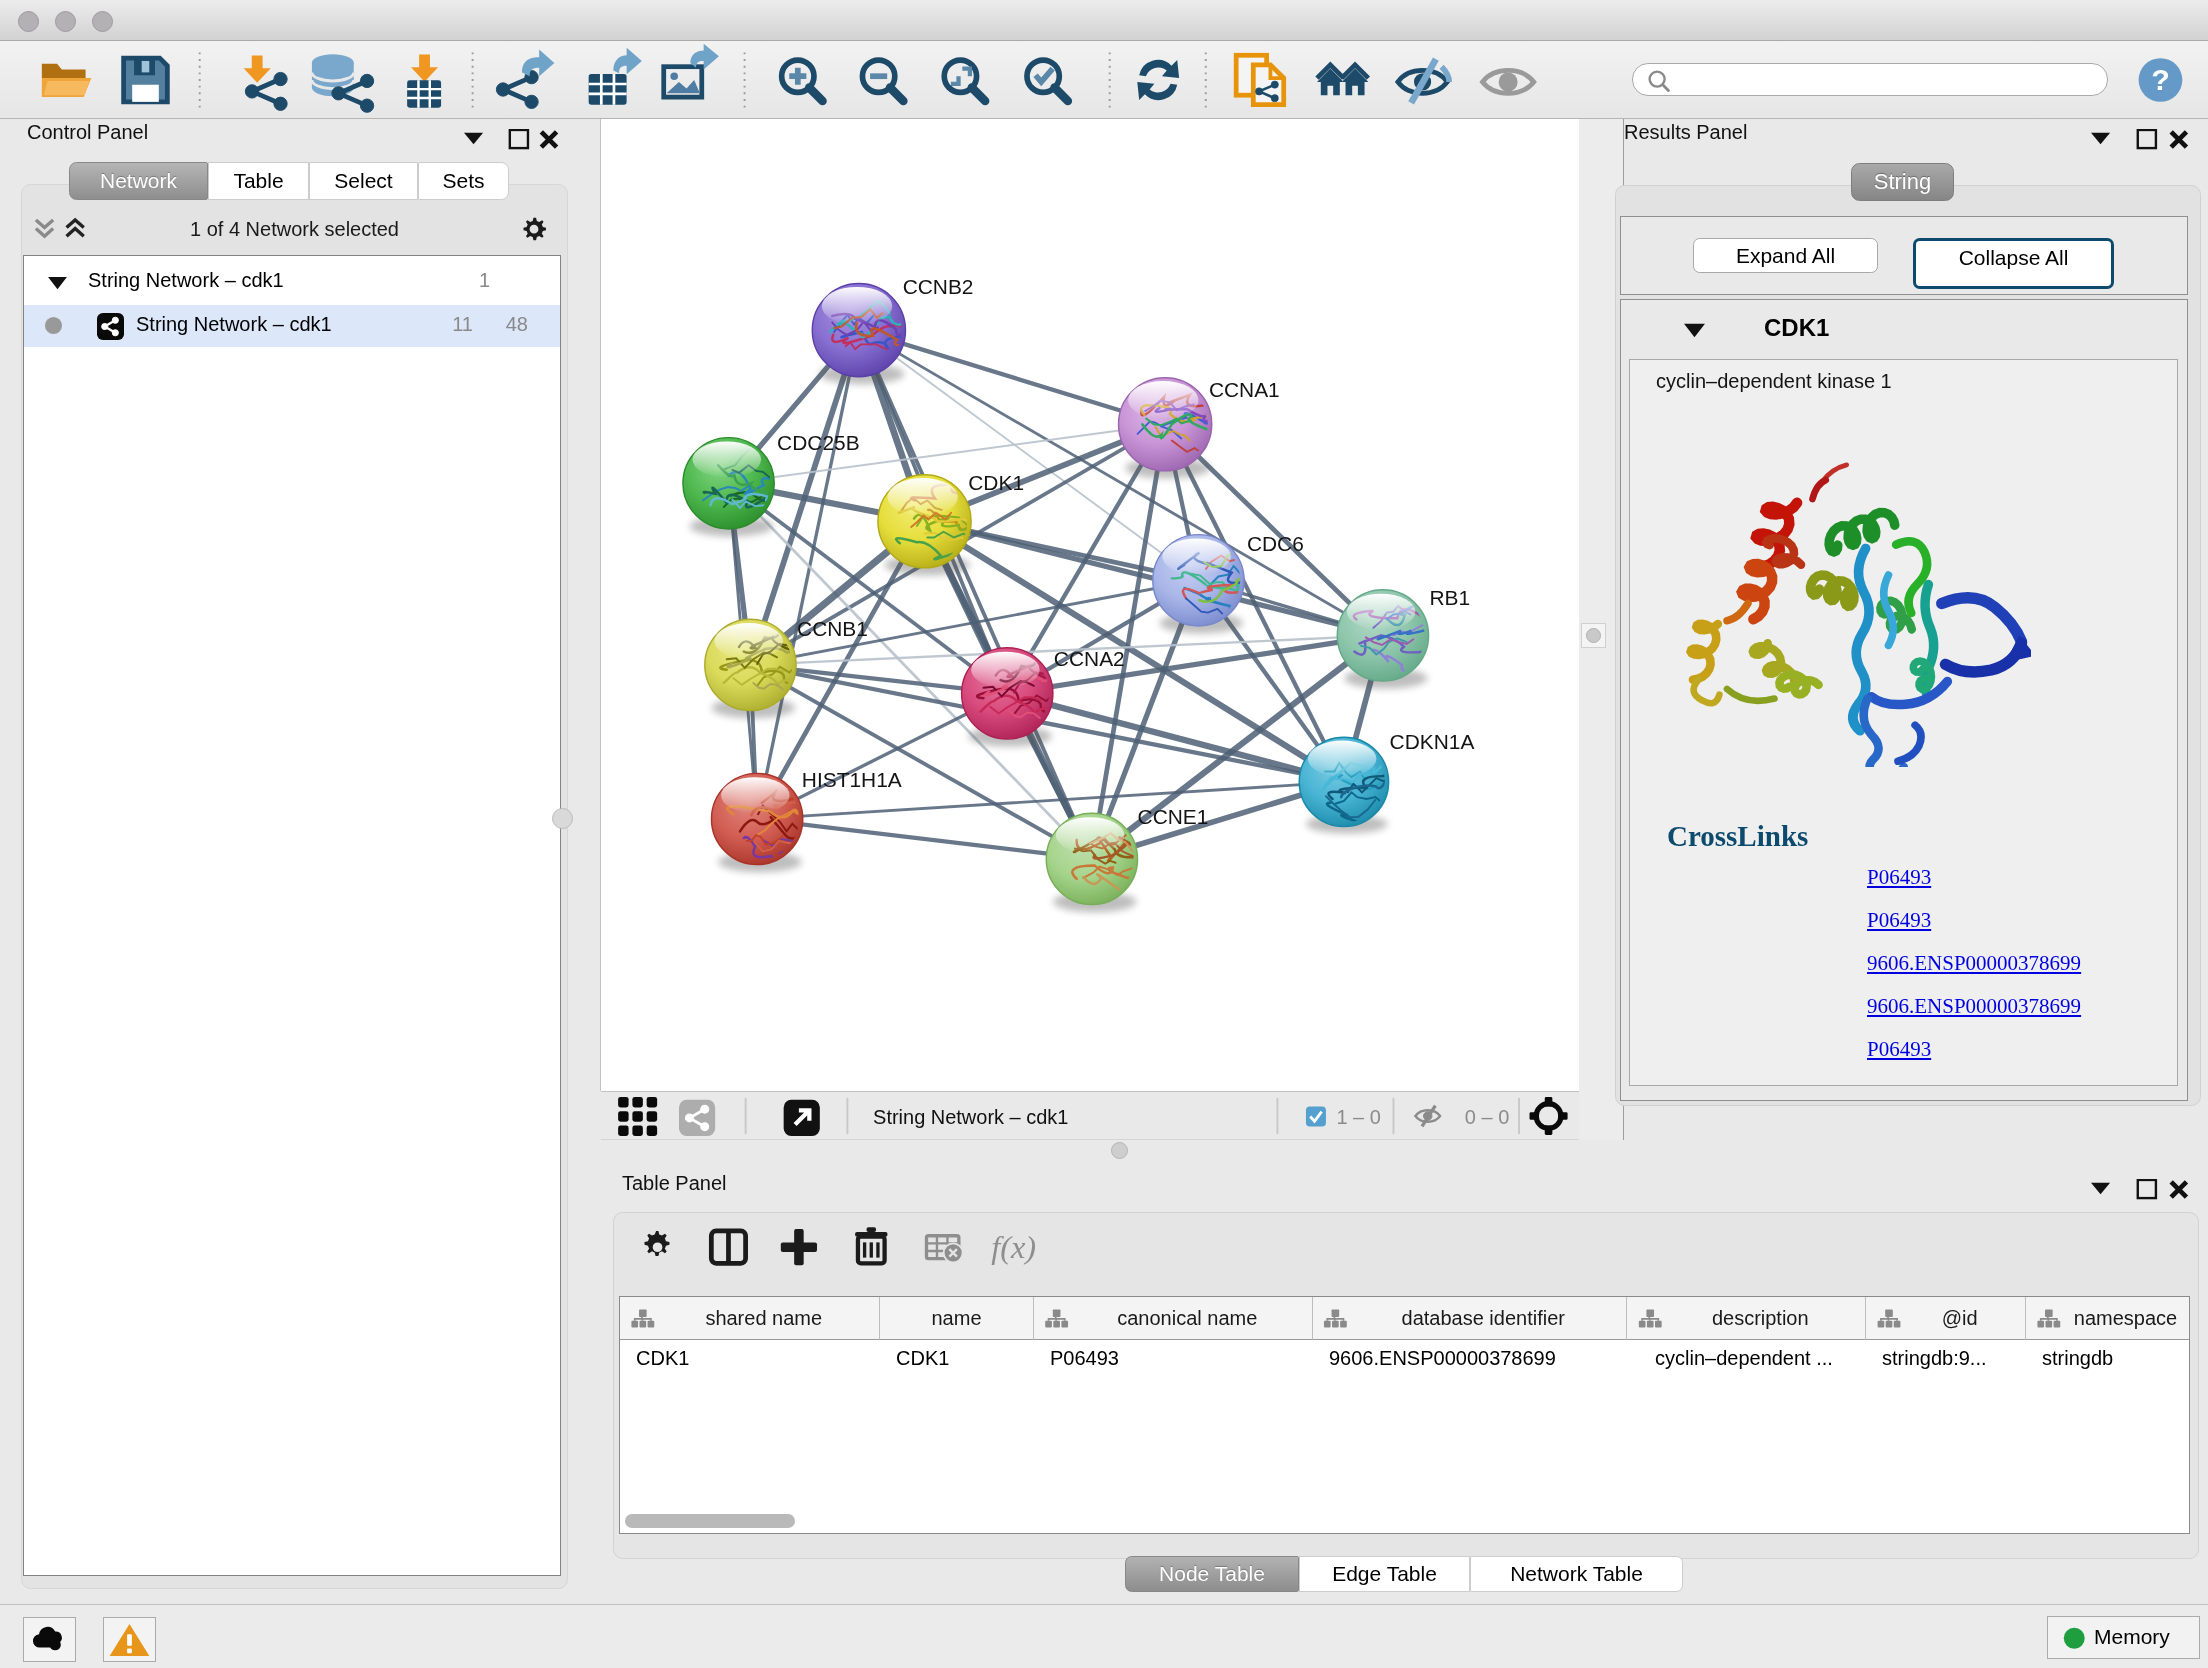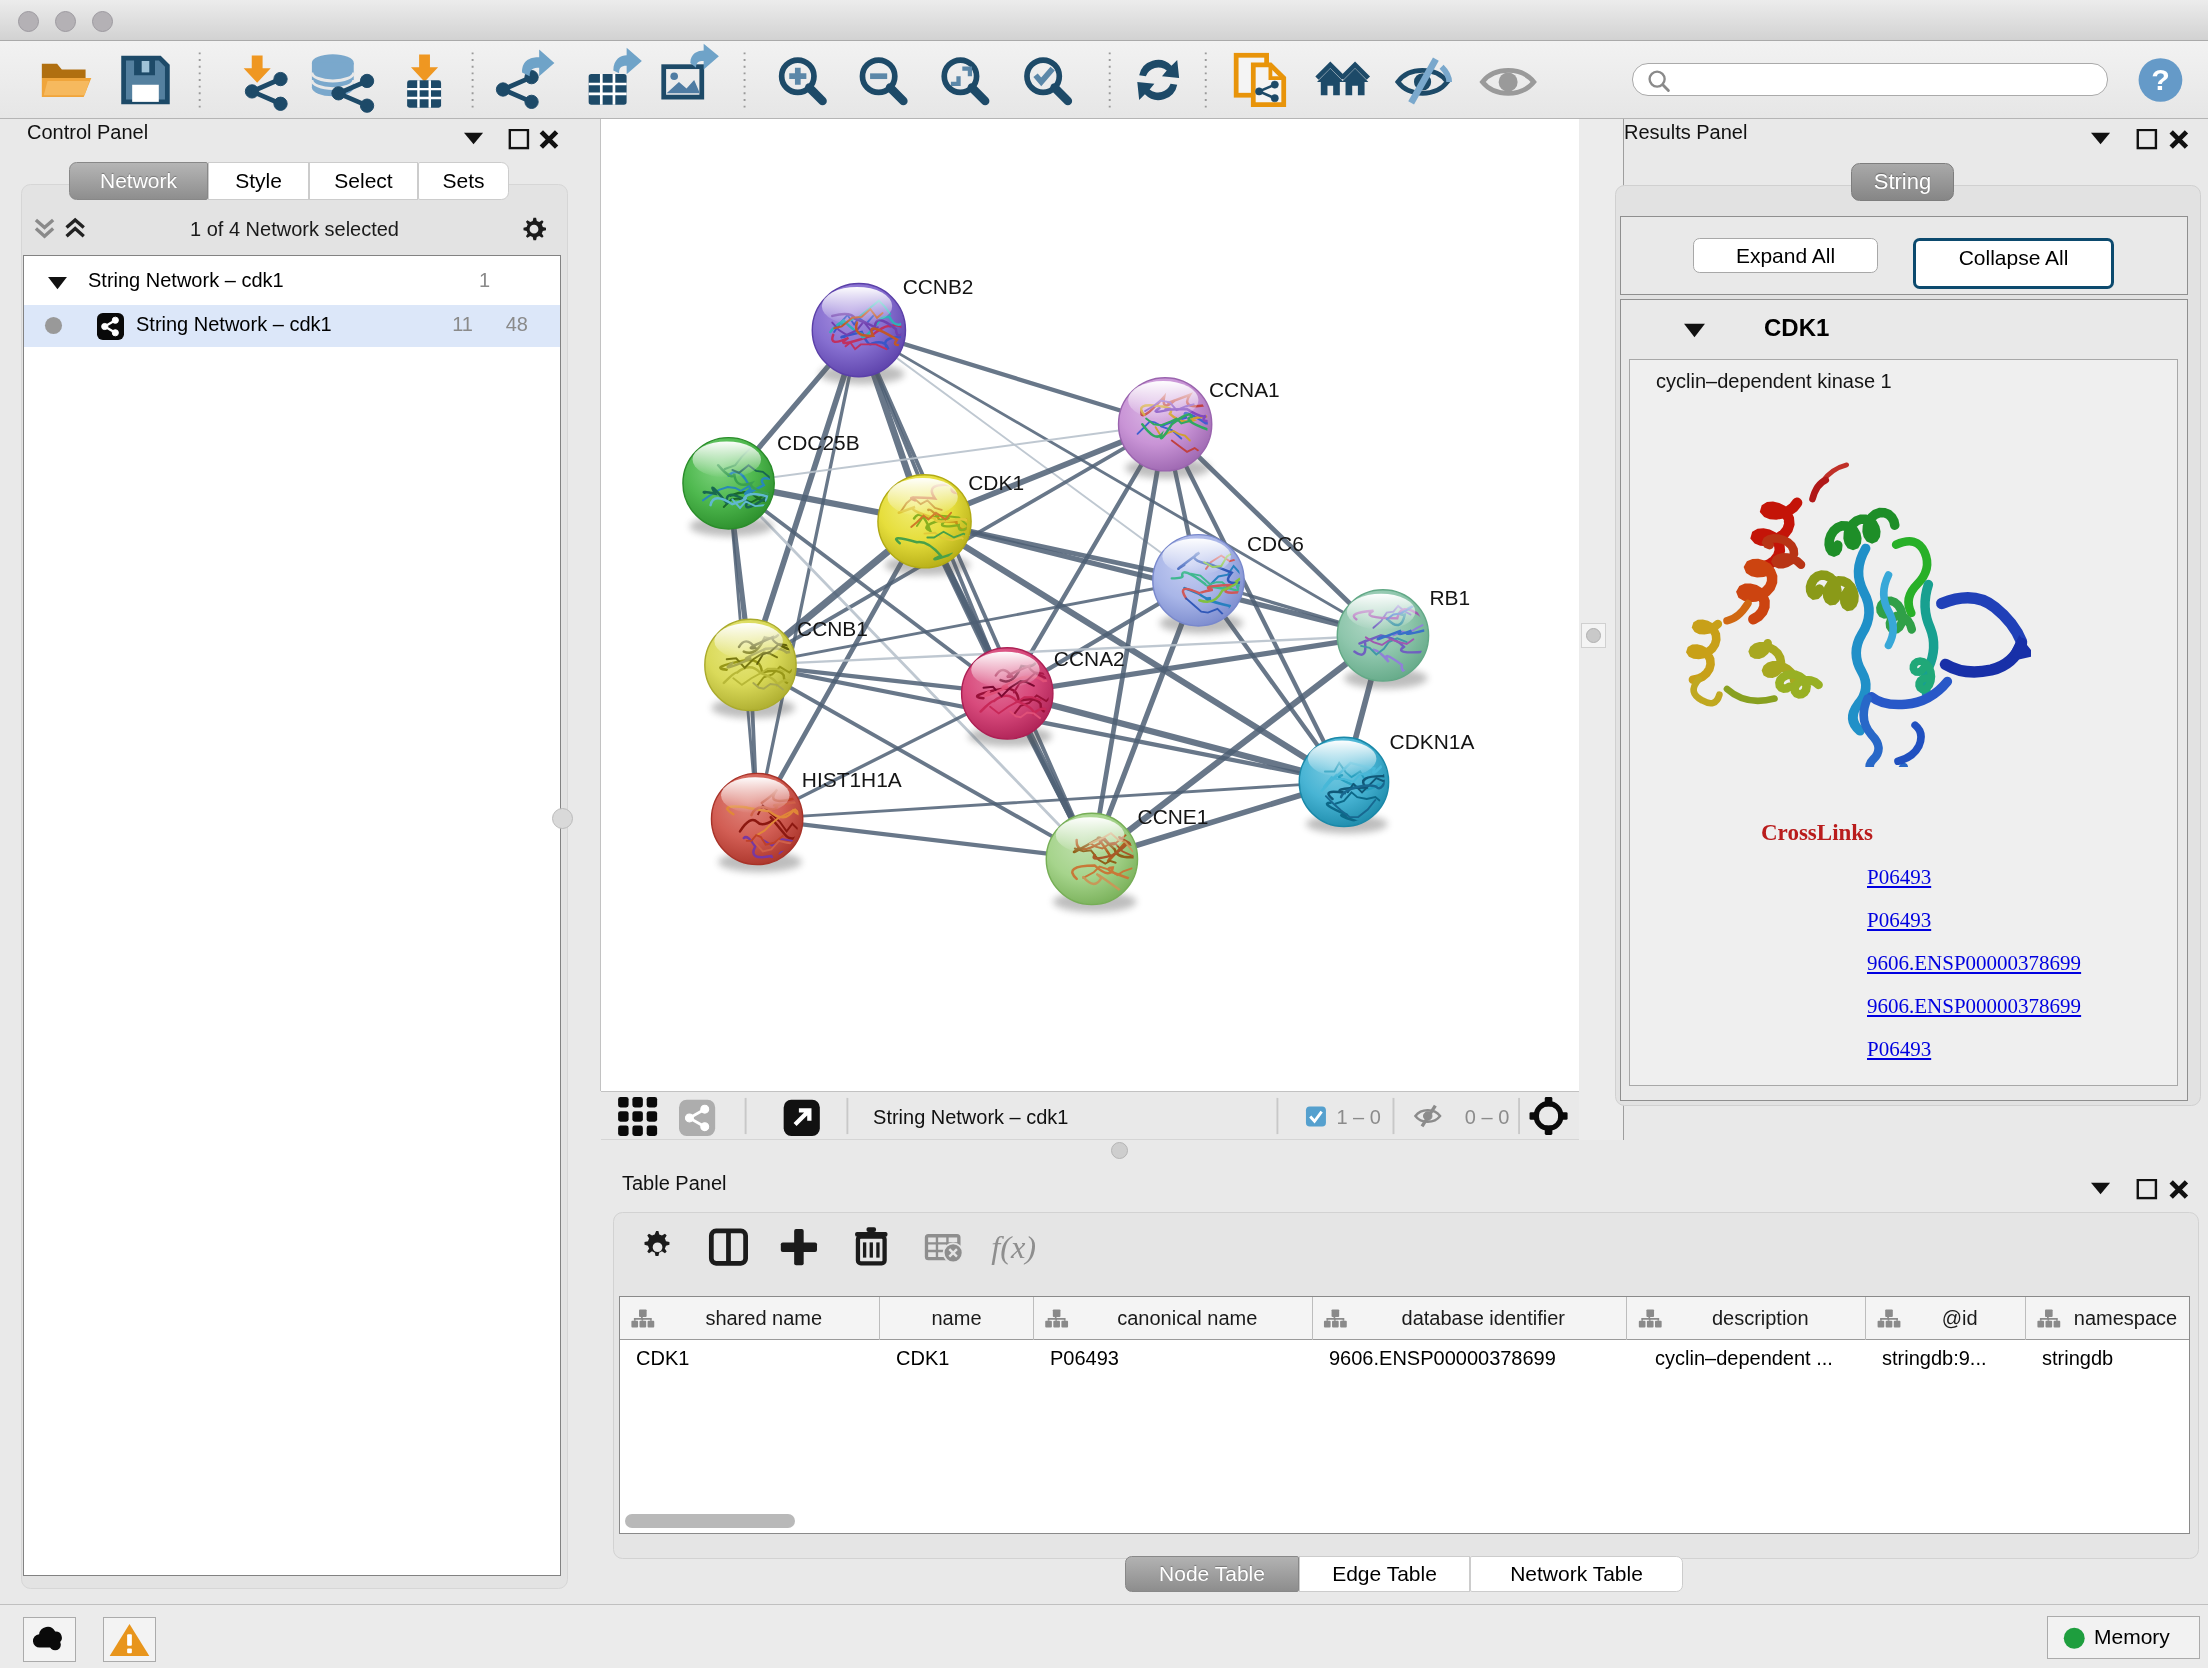--- a/index.html
+++ b/index.html
@@ -194,21 +194,21 @@
   </div>
   </div>
   <div class="abs" style="left:27px;top:121px;font-size:20px;color:#111">Control Panel</div>
   <svg class="abs" style="left:464px;top:129px" width="105" height="21" viewBox="0 0 110 22">
     <path d="M0 4 L20 4 L10 16 Z" fill="#111"></path>
     <rect x="48" y="1" width="19" height="19" fill="none" stroke="#111" stroke-width="2.5"></rect>
     <path d="M81 3 L97 19 M97 3 L81 19" stroke="#111" stroke-width="5"></path>
   </svg>
   <div class="abs" id="cp-container"></div>
   <div class="tab" style="left:69px;width:139px;background:linear-gradient(#b5b5b5,#8e8e8e);color:#fff;border:1px solid #888;border-radius:7.6px 1.9px 1.9px 7.6px;text-shadow:0 -1px 1px #777">Network</div>
-  <div class="tab" style="left:208px;width:101px">Style</div>
+  <div class="tab" style="left:208px;width:101px">Table</div>
   <div class="tab" style="left:309px;width:109px">Select</div>
   <div class="tab" style="left:418px;width:91px;border-radius:1.9px 7.6px 7.6px 1.9px">Sets</div>
   <svg class="abs" style="left:34px;top:217px" width="67" height="25" viewBox="0 0 70 26">
     <g stroke="#8a8a8a" stroke-width="3.5" fill="none">
       <path d="M2 3 L11 11 L20 3 M2 12 L11 20 L20 12"></path>
     </g>
     <g stroke="#222" stroke-width="3.5" fill="none">
       <path d="M34 11 L43 3 L52 11 M34 20 L43 12 L52 20"></path>
     </g>
   </svg>
@@ -679,21 +679,21 @@
     <path d="M230 120 q-10 20 0 38 q10 18 0 36" stroke="#38a8d8" stroke-width="8"></path>
     <path d="M272 130 q-8 24 2 46 q8 20 -2 42 q-8 18 0 30" stroke="#18a090" stroke-width="10"></path>
     <path d="M267.0 217.8 L264.6 220.7 L261.8 222.2 L259.2 222.1 L257.2 220.7 L256.2 218.4 L256.3 215.6 L257.6 213.0 L260.0 211.2 L263.2 210.5 L266.7 211.3 L270.0 213.6 L272.8 217.3 L274.6 221.9 L275.2 226.9 L274.6 231.7 L273.0 235.8 L270.6 238.7 L267.8 240.2 L265.2 240.1 L263.2 238.7 L262.2 236.4 L262.3 233.6 L263.6 231.0 L266.0 229.2 L269.2 228.5" stroke="#20a878" stroke-width="8"></path>
     <path d="M286 150 q34 -14 56 4 q20 16 28 36" stroke="#2040b8" stroke-width="12"></path>
     <path d="M370 192 q-8 22 -32 28 q-28 6 -48 -6" stroke="#1830a8" stroke-width="12"></path>
     <path d="M368 186 l14 18 l-26 6 z" fill="#1830a8" stroke="#1830a8" stroke-width="3"></path>
     <path d="M292 232 q-18 22 -44 24 q-24 2 -36 -8" stroke="#2858c8" stroke-width="10"></path>
     <path d="M208 250 q-10 22 4 38 q14 14 2 26 q-10 10 6 16 q18 6 26 -8" stroke="#2868c8" stroke-width="9"></path>
     <path d="M240 316 q16 -4 22 -16 q6 -14 -4 -22" stroke="#2050c0" stroke-width="8"></path>
   </svg>
-  <div class="abs" style="left:1761px;top:820px;font-size:23px;font-weight:bold;color:#b91c1c;font-family:'Liberation Serif',serif">CrossLinks</div>
+  <div class="abs" style="left:1667px;top:820px;font-size:29px;font-weight:bold;color:#0c4a6e;font-family:'Liberation Serif',serif">CrossLinks</div>
   <div class="abs" style="left:1867px;top:856px;font-size:21px;font-family:'Liberation Serif',serif;line-height:43px">
     <div><a class="lnk">P06493</a></div>
       <div><a class="lnk">P06493</a></div>
       <div><a class="lnk">9606.ENSP00000378699</a></div>
       <div><a class="lnk">9606.ENSP00000378699</a></div>
       <div><a class="lnk">P06493</a></div>
   </div>
   <div class="abs" style="left:622px;top:1172px;font-size:20px;color:#111">Table Panel</div>
   <svg class="abs" style="left:2091px;top:1179px" width="105" height="21" viewBox="0 0 110 22">
     <path d="M0 4 L20 4 L10 16 Z" fill="#111"></path>

